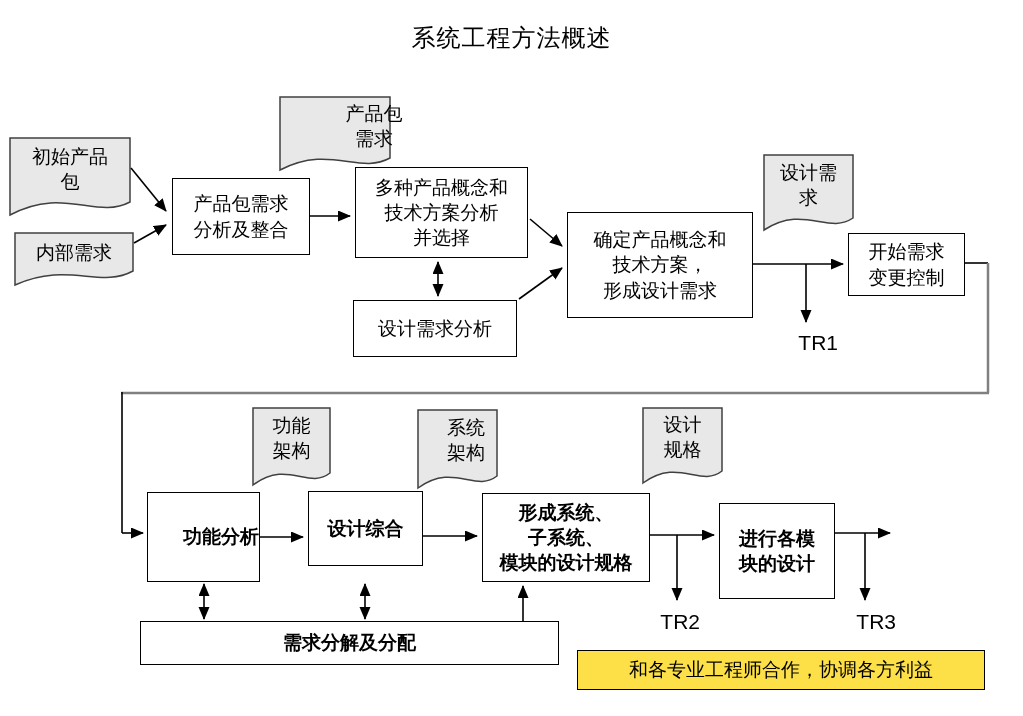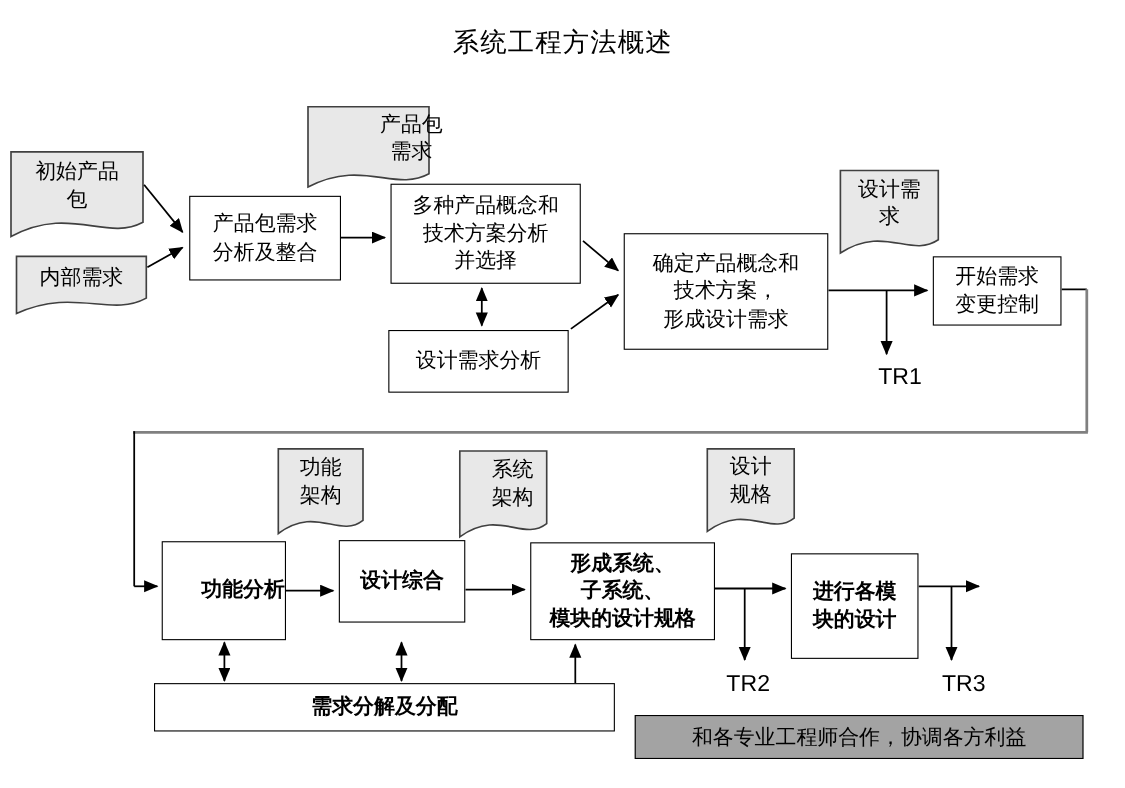--- a/index.html
+++ b/index.html
@@ -16,21 +16,21 @@
     display:flex;align-items:center;justify-content:center;text-align:center;
     font-size:19px;line-height:1.32;white-space:pre-line;
   }
   .bold{font-weight:bold;}
   .doc-label{
     position:absolute;display:flex;align-items:center;justify-content:center;
     text-align:center;font-size:19px;line-height:1.3;white-space:pre-line;pointer-events:none;
   }
   .tr-label{position:absolute;width:46px;text-align:right;font-size:21px;}
   .note{
-    position:absolute;box-sizing:border-box;background:#a3a3a3;border:1.5px solid #000;
+    position:absolute;box-sizing:border-box;background:#fde047;border:1.5px solid #000;
     display:flex;align-items:center;justify-content:center;font-size:19px;text-align:center;
   }
   svg.layer{position:absolute;left:0;top:0;}
   .conn{stroke:#000;stroke-width:1.6;fill:none;}
   .conn-gray{stroke:#808080;stroke-width:2.5;fill:none;}
   .doc{stroke:#404040;stroke-width:1.5;}
 </style>
 </head>
 <body>
 

